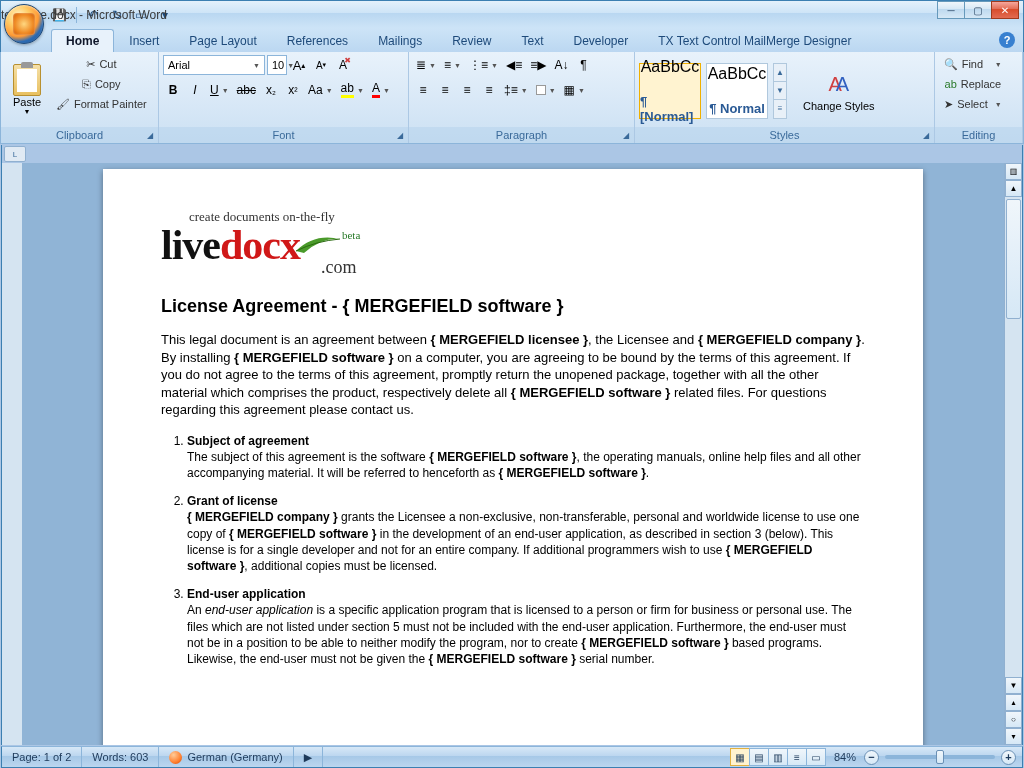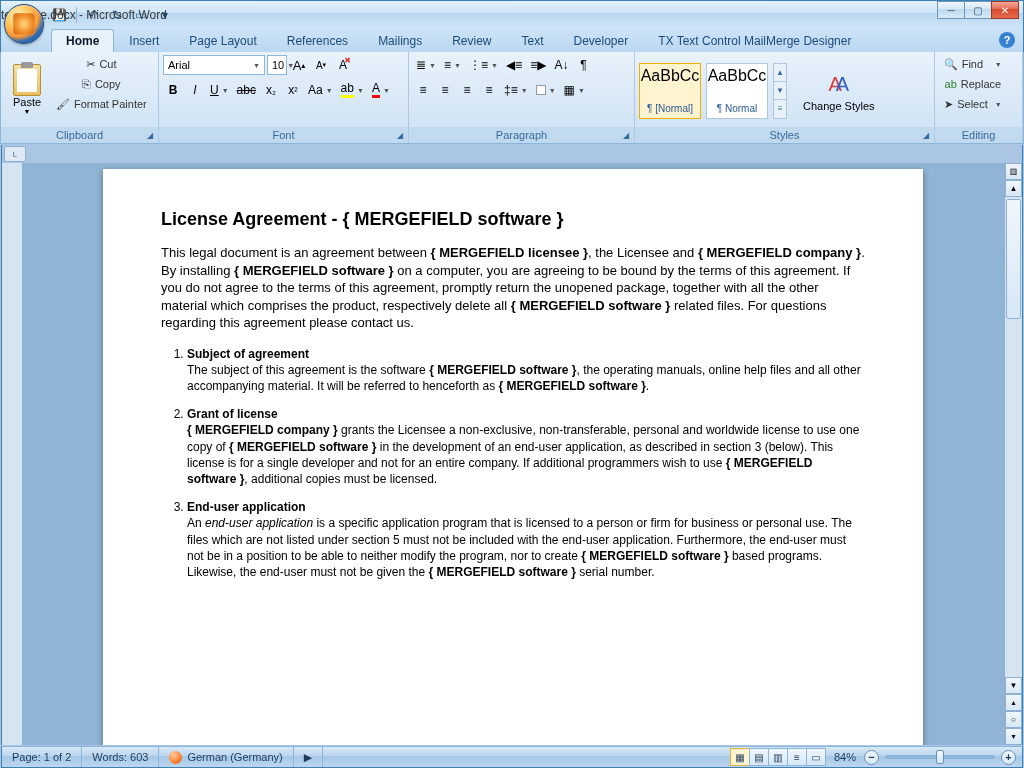--- a/index.html
+++ b/index.html
@@ -40,21 +40,21 @@
 .small-btn.text-btn { font-size: 11px; color: #333; padding: 0 4px; gap: 4px; }
 .vcol { display: flex; flex-direction: column; gap: 0px; }
 .combo { height: 20px; border: 1px solid #8cb5da; background: white; display: flex; align-items: center; padding: 0 4px; font-size: 11px; cursor: pointer; }
 .combo.font { width: 102px; }
 .combo.size { width: 20px; }
 .dd-arrow { font-size: 7px; color: #555; margin-left: auto; padding-left: 3px; }
 
 .style-box { width: 62px; height: 56px; border: 1px solid #b0c8dd; background: white; display: flex; flex-direction: column; align-items: center; justify-content: center; cursor: pointer; margin-right: 1px; }
 .style-box.selected { border-color: #f0b000; background: #fff3d0; }
 .style-sample { font-size: 16px; color: #000; }
-.style-name { font-size: 10px; color: #2a5a95; margin-top: 18px; }
+.style-name { font-size: 13px; color: #2a5a95; margin-top: 18px; font-weight: bold; }
 .style-scroll { width: 14px; height: 56px; border: 1px solid #b0c8dd; background: #e8f0f8; display: flex; flex-direction: column; }
 .style-scroll div { flex: 1; display: flex; align-items: center; justify-content: center; font-size: 8px; cursor: pointer; border-bottom: 1px solid #b0c8dd; color: #3a6a9a; }
 .style-scroll div:last-child { border-bottom: none; }
 
 
 .doc-area { position: absolute; top: 145px; left: 1px; right: 1px; bottom: 23px; background: #abc6e5; display: flex; flex-direction: column; border-left: 1px solid #3c7fb1; border-right: 1px solid #3c7fb1; }
 .ruler-corner { width: 22px; height: 16px; background: #e0eaf4; border: 1px solid #90b0d0; border-radius: 2px; display: flex; align-items: center; justify-content: center; font-size: 8px; color: #3a6a9a; cursor: pointer; }
 .ruler-row { height: 18px; display: flex; align-items: center; padding-left: 2px; }
 .doc-scroll { flex: 1; display: flex; overflow: hidden; }
 .vruler { width: 20px; background: #d5e4f1; }
@@ -307,20 +307,35 @@
 </div>
 
 <div class="doc-area">
   <div class="ruler-row">
     <div class="ruler-corner">L</div>
   </div>
   <div class="doc-scroll">
     <div class="vruler"></div>
     <div class="page-viewport">
       <div class="page">
+        <div class="logo-area">
+          <div class="logo-tagline">create documents on-the-fly</div>
+          <div class="logo-main">
+            <span class="logo-live">live</span>
+              <span class="logo-docx">docx</span>
+              <span class="logo-swoosh">
+                <svg width="50" height="28" viewBox="0 0 50 28">
+                  <path d="M2 20 Q 20 2 46 8 Q 28 6 10 22 Z" fill="#4a9a2a"></path>
+                  <path d="M2 20 Q 22 10 46 8" stroke="#2a6a10" fill="none" stroke-width="1"></path>
+                </svg>
+              </span>
+              <span class="logo-beta">beta</span>
+          </div>
+          <div style="margin-top:-12px;margin-left:158px"><span class="logo-com">.com</span></div>
+        </div>
         <div class="doc-body">
           <div class="doc-title"><span>License Agreement - </span><span class="mf">{ MERGEFIELD  software }</span></div>
           <p class="doc-p" id="intro-p">This legal document is an agreement between <span class="mf">{ MERGEFIELD  licensee }</span>, the Licensee and <span class="mf">{ MERGEFIELD company }</span>. By installing <span class="mf">{ MERGEFIELD  software }</span> on a computer, you are agreeing to be bound by the terms of this agreement. If you do not agree to the terms of this agreement, promptly return the unopened package, together with all the other material which comprises the product, respectively delete all <span class="mf">{ MERGEFIELD  software }</span> related files. For questions regarding this agreement  please contact us.</p>
           <ol class="doc-ol" id="items-ol">
               <li><span class="li-title">Subject of agreement</span>The subject of this agreement is the software <span class="mf">{ MERGEFIELD  software }</span>, the operating manuals, online help files and all other accompanying material. It will be referred to henceforth as <span class="mf">{ MERGEFIELD  software }</span>.</li>
               <li><span class="li-title">Grant of license</span><span class="mf">{ MERGEFIELD company }</span> grants the Licensee a non-exclusive, non-transferable, personal and worldwide license to use one copy of <span class="mf">{ MERGEFIELD software }</span> in the development of an end-user application, as described in section 3 (below). This license is for a single developer and not for an entire company. If additional programmers wish to use <span class="mf">{ MERGEFIELD  software }</span>, additional copies must be licensed.</li>
               <li><span class="li-title">End-user application</span>An <i>end-user application</i>  is a specific application program that is licensed to a person or firm for business or personal use. The files which are not listed under section 5 must not be included with the end-user application. Furthermore, the end-user must not be in a position to be able to neither modify the program, nor to create <span class="mf">{ MERGEFIELD  software }</span> based programs. Likewise, the end-user must not be given the <span class="mf">{ MERGEFIELD software }</span> serial number.</li>
             </ol>
         </div>
       </div>

